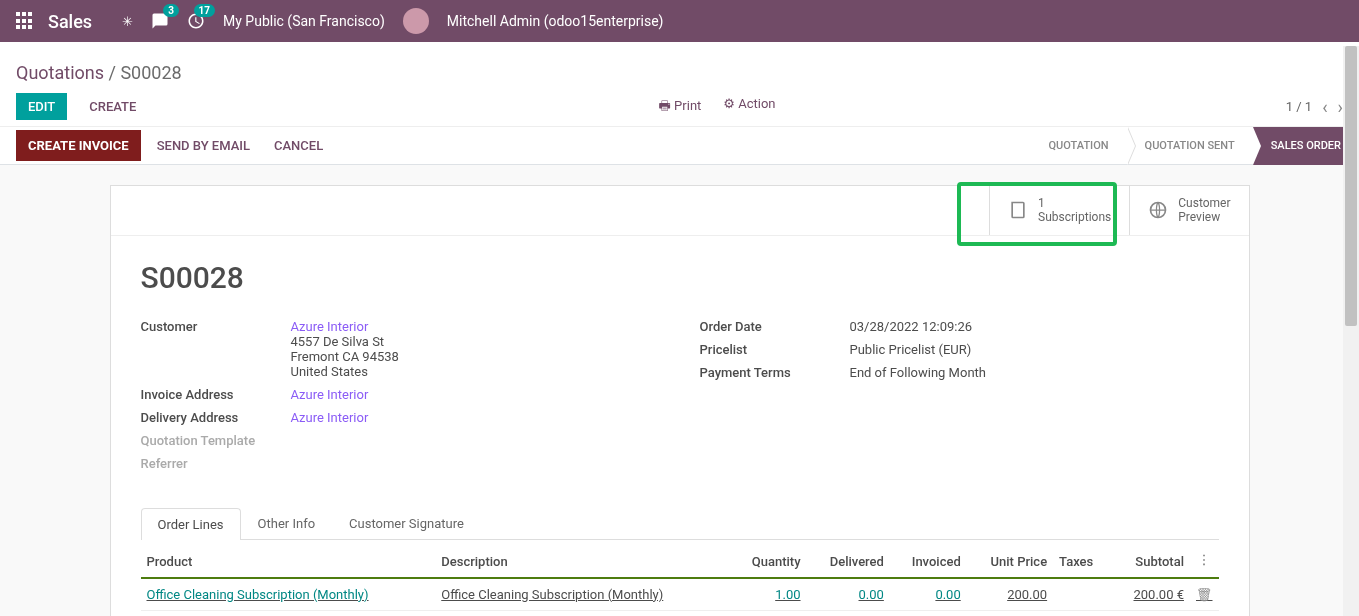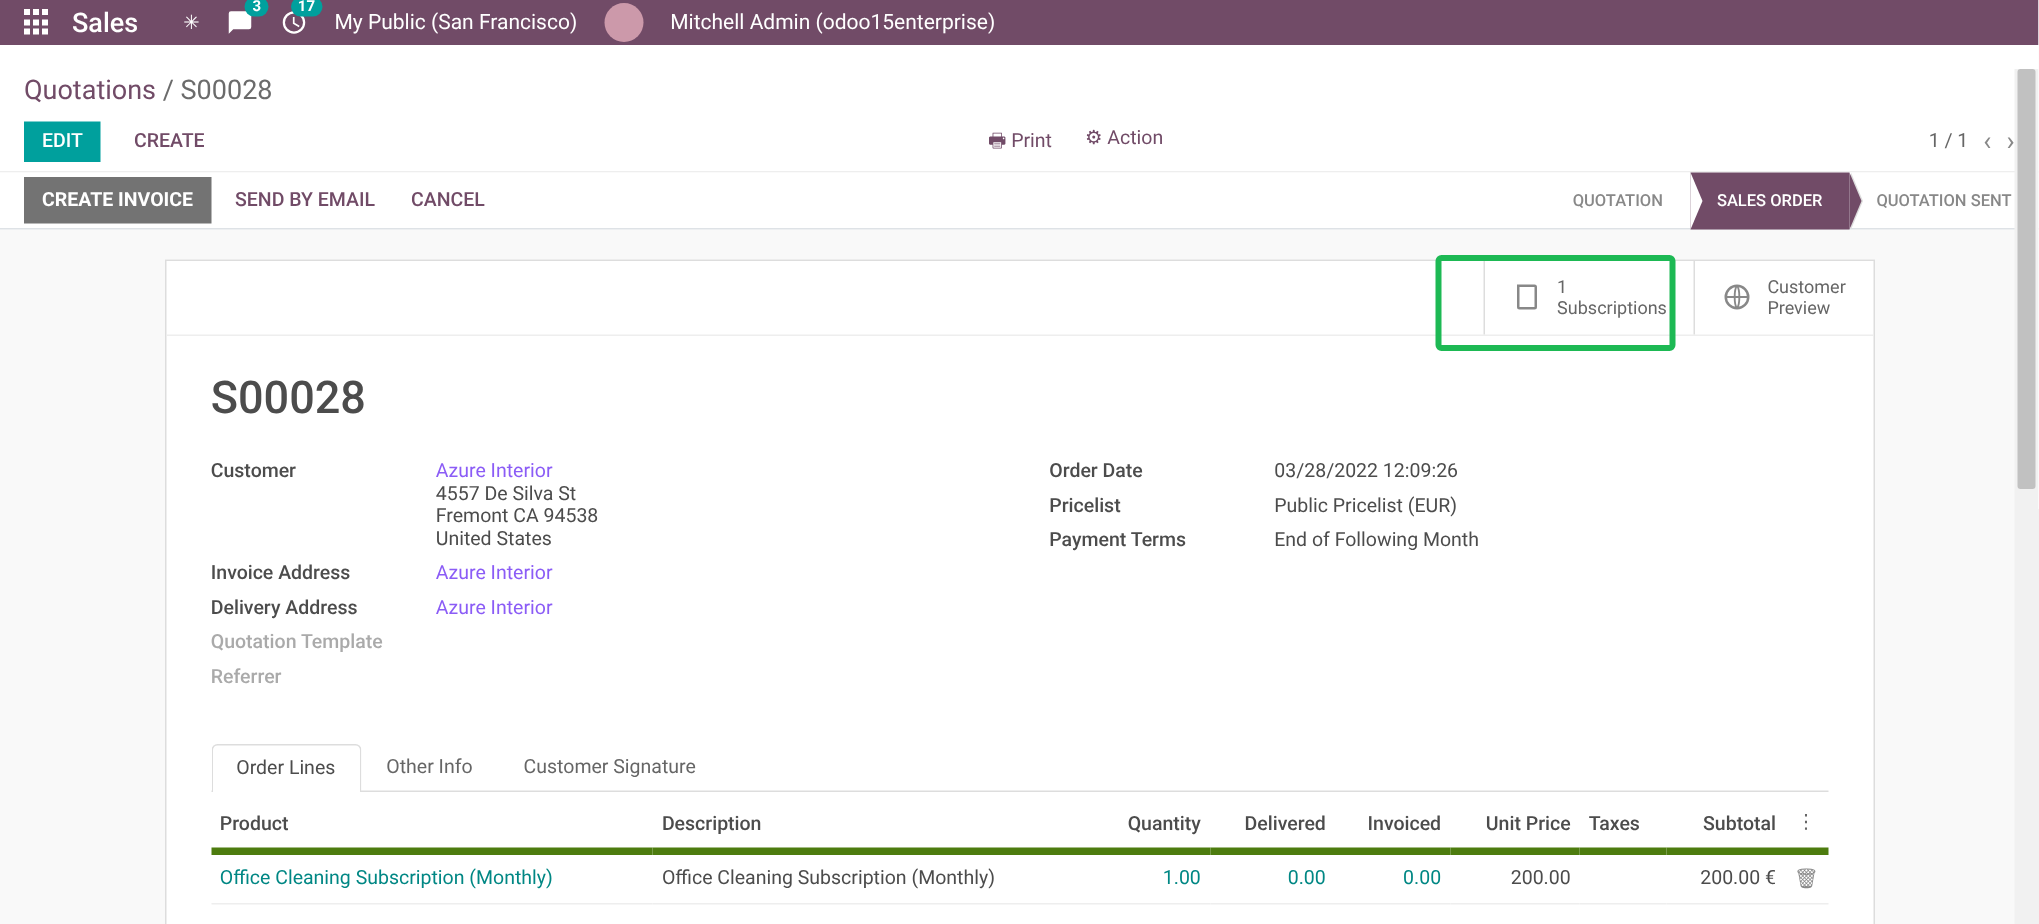--- a/index.html
+++ b/index.html
@@ -1,19 +1,19 @@
 <!DOCTYPE html>
 <html><head>
 <meta charset="utf-8">
 <style>
 * { margin:0; padding:0; box-sizing:border-box; font-family:-apple-system,BlinkMacSystemFont,"Segoe UI",Roboto,sans-serif; }
 body { background:#f9f9f9; color:#4c4c4c; font-size:13px; width:1359px; height:616px; overflow:hidden; position:relative; }
 
 
-.topnav { background:#714b67; height:30px; display:flex; align-items:center; padding:0 16px; color:#fff; }
+.topnav { background:#714b67; height:42px; display:flex; align-items:center; padding:0 16px; color:#fff; }
 .topnav .apps-icon { width:18px; height:18px; display:inline-flex; flex-wrap:wrap; gap:2px; margin-right:14px; }
 .topnav .apps-icon span { width:4px; height:4px; background:#fff; }
 .topnav .brand { font-size:18px; font-weight:500; margin-right:30px; }
 .topnav .menu { display:flex; gap:28px; flex:1; }
 .topnav .menu a { color:#fff; text-decoration:none; font-size:14px; }
 .topnav .right { display:flex; align-items:center; gap:18px; }
 .badge-wrap { position:relative; display:inline-flex; }
 .badge { position:absolute; top:-8px; right:-10px; background:#00a09d; color:#fff; font-size:10px; border-radius:8px; padding:1px 5px; font-weight:bold; }
 .avatar { width:26px; height:26px; border-radius:50%; background:#c9a; display:inline-block; }
 .company { font-size:14px; }
@@ -26,21 +26,21 @@
 .btn { border:none; padding:6px 12px; font-size:13px; font-weight:500; cursor:pointer; }
 .btn-edit { background:#00a09d; color:#fff; margin-right:10px; }
 .btn-create { background:transparent; color:#714b67; font-weight:500; }
 .center-actions { flex:1; display:flex; justify-content:center; gap:22px; }
 .center-actions span { color:#714b67; font-size:13px; cursor:pointer; }
 .pager { display:flex; align-items:center; gap:10px; color:#666; }
 .pager .arrow { color:#888; font-size:18px; cursor:pointer; }
 
 
 .statusbar { background:#fff; display:flex; align-items:center; padding:0 0 0 16px; border-bottom:1px solid #dee2e6; height:38px; }
-.btn-inv { background:#737373; color:#fff; font-weight:bold; padding:8px 12px; margin-right:16px; }
+.btn-inv { background:#7f1d1d; color:#fff; font-weight:bold; padding:8px 12px; margin-right:16px; }
 .status-links { display:flex; gap:24px; flex:1; }
 .status-links span { color:#714b67; font-size:13px; font-weight:500; cursor:pointer; }
 .stages { display:flex; }
 .stage { padding:0 18px; height:38px; display:flex; align-items:center; font-size:11px; color:#888; font-weight:500; position:relative; }
 .stage::after { content:''; position:absolute; right:-8px; top:0; border-left:8px solid #fff; border-top:19px solid transparent; border-bottom:19px solid transparent; z-index:1; }
 .stage::before { content:''; position:absolute; right:-9px; top:0; border-left:8px solid #ddd; border-top:19px solid transparent; border-bottom:19px solid transparent; z-index:0; }
 .stage.active { background:#714b67; color:#fff; }
 .stage.active::after { border-left-color:#714b67; }
 .stage:last-child::after, .stage:last-child::before { display:none; }
 
@@ -61,23 +61,23 @@
 .field label { width:150px; color:#4c4c4c; font-weight:500; }
 .field .val { flex:1; color:#4c4c4c; }
 .field .val a { color:#8b5cf6; text-decoration:none; }
 .field.muted label { color:#aaa; }
 
 
 .tabs { display:flex; border-bottom:1px solid #ddd; margin-top:28px; }
 .tab { padding:8px 16px; border:1px solid transparent; border-bottom:none; color:#666; cursor:pointer; font-size:13px; }
 .tab.active { border-color:#ddd; background:#fff; color:#4c4c4c; border-radius:4px 4px 0 0; position:relative; top:1px; }
 table.lines { width:100%; border-collapse:collapse; margin-top:6px; font-size:13px; }
-table.lines th { text-align:left; padding:8px 6px; font-weight:500; color:#4c4c4c; border-bottom:5px solid #4d7c0f; }
+table.lines th { text-align:left; padding:8px 6px; font-weight:500; color:#4c4c4c; border-bottom:2px solid #4d7c0f; }
 table.lines th.r { text-align:right; }
-table.lines td { padding:8px 6px; border-bottom:1px solid #eee; }
+table.lines td { padding:8px 6px; border-bottom:1px solid #eee;text-decoration:underline; }
 table.lines td.r { text-align:right; }
 table.lines td .lk { color:#008784; cursor:pointer; }
 table.lines .del { color:#888; cursor:pointer; }
 .menuico { position:absolute; right:8px; top:6px; color:#666; }
 .thr { position:relative; }
 
 .scrollbar { position:absolute; right:0; top:46px; bottom:0; width:16px; background:#f1f1f1; }
 .scrollthumb { position:absolute; left:2px; right:2px; top:0; height:280px; background:#c1c1c1; border-radius:2px; }
 </style>
 </head>
@@ -138,22 +138,22 @@
 </div>
 
 <div class="statusbar">
   <button class="btn btn-inv">CREATE INVOICE</button>
   <div class="status-links">
     <span>SEND BY EMAIL</span>
     <span>CANCEL</span>
   </div>
   <div class="stages">
     <div class="stage">QUOTATION</div>
+    <div class="stage">QUOTATION SENT</div>
     <div class="stage active">SALES ORDER</div>
-    <div class="stage">QUOTATION SENT</div>
   </div>
 </div>
 
 <div class="formwrap">
   <div class="sheet">
     <div class="statbtns">
       <div class="statbtn" style="position:relative;">
         <span class="ic">
           <svg width="20" height="20" viewBox="0 0 24 24" fill="#888">
               <path d="M4 2h14a2 2 0 012 2v16a2 2 0 01-2 2H6a2 2 0 01-2-2V2zm2 2v16h12V4H6z"></path>

